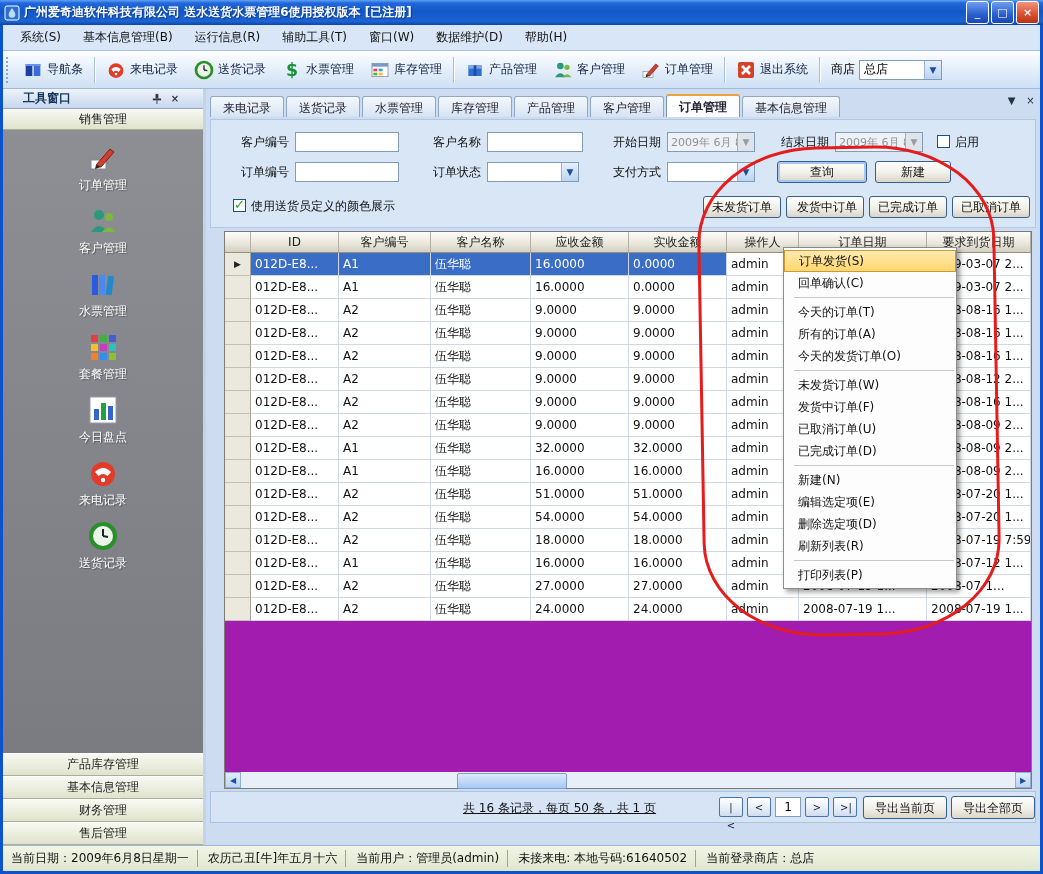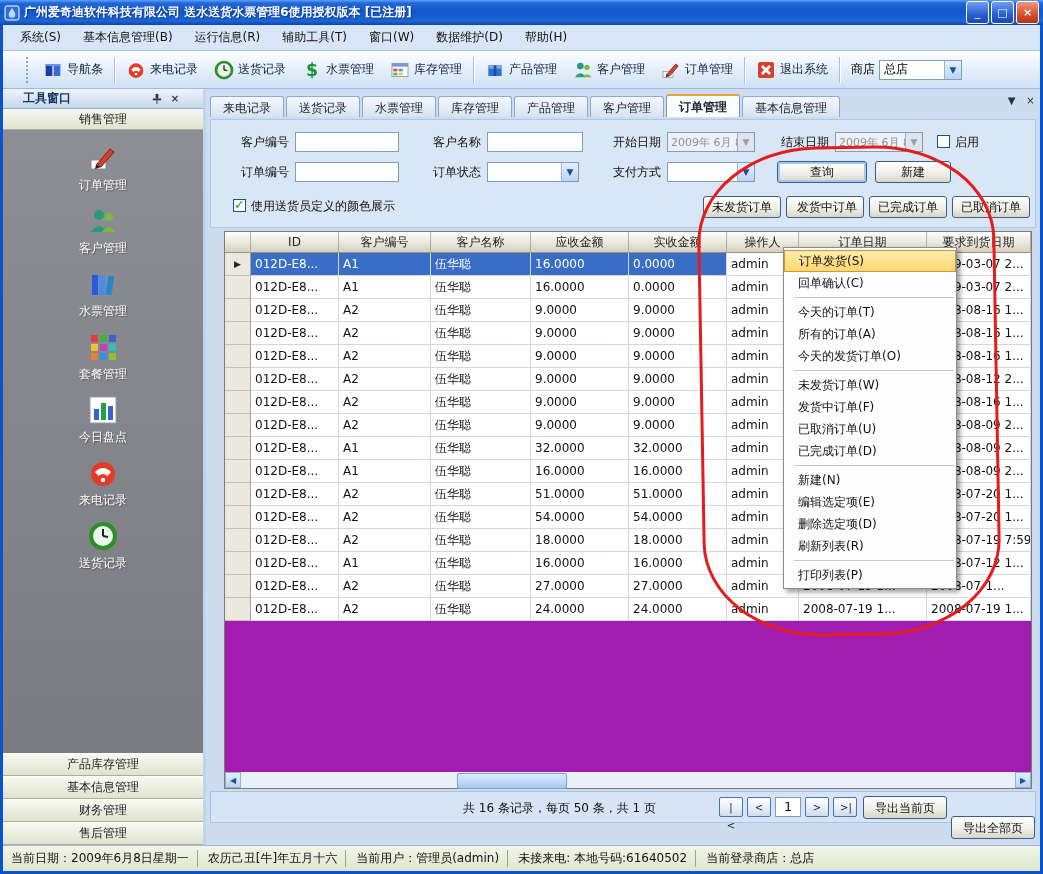--- a/index.html
+++ b/index.html
@@ -20,21 +20,21 @@
   .winbtn.close{background:linear-gradient(180deg,#f0967e,#dd5335 55%,#b43315);font-weight:bold;}
 
   
   .menubar{position:absolute;left:3px;right:3px;top:25px;height:26px;background:#d9e6f7;
     border-bottom:1px solid #aac2de;display:flex;align-items:center;padding-left:6px;box-sizing:border-box;}
   .menubar .menu-item{padding:4px 11px;color:#111;cursor:default;}
 
   
   .toolbar{position:absolute;left:3px;right:3px;top:51px;height:38px;
     background:linear-gradient(180deg,#fdfeff,#e2edf9 55%,#cfe1f5);
-    border-bottom:1px solid #9fb9d6;display:flex;align-items:center;padding-left:20px;box-sizing:border-box;}
+    border-bottom:1px solid #9fb9d6;display:flex;align-items:center;padding-left:0;box-sizing:border-box;}
   .tgrip{width:4px;height:26px;margin:0 3px;border-left:2px dotted #8aa6c6;}
   .tbtn{display:flex;align-items:center;gap:4px;padding:4px 7px;border:1px solid transparent;border-radius:2px;color:#102040;}
   .tsep{width:1px;height:26px;background:#a8c0dc;margin:0 3px;box-shadow:1px 0 0 #fff;}
   .shoplabel{margin:0 4px 0 8px;}
   .combo{display:inline-flex;align-items:center;background:#fff;border:1px solid #7f9db9;height:20px;box-sizing:border-box;}
   .combo .combo-val{padding:0 4px;min-width:56px;display:inline-block;}
   .combo .dd-btn{width:16px;height:18px;background:linear-gradient(180deg,#e6f0fc,#bcd4f2);
     border-left:1px solid #9ab4d0;color:#1a4f9e;font-size:9px;display:flex;align-items:center;justify-content:center;}
 
   
@@ -102,21 +102,21 @@
   .c-order_date{width:128px;}.c-delivery_date{width:104px;}
   .hscroll{position:absolute;left:0;right:0;bottom:0;height:16px;background:#e9eff8;display:flex;align-items:center;}
   .harrow{width:16px;height:16px;background:linear-gradient(180deg,#e3eefb,#bcd4f2);border:1px solid #8fb0d8;
     box-sizing:border-box;color:#1a4f9e;font-size:8px;display:flex;align-items:center;justify-content:center;}
   .harrow.right{margin-left:auto;}
   .hthumb{position:absolute;left:232px;width:108px;height:14px;top:1px;border:1px solid #7aa0d4;border-radius:2px;
     background:linear-gradient(180deg,#dcebfe,#aac8f2);}
 
   
   .pager{position:absolute;left:4px;right:4px;top:702px;height:32px;background:#d6e4f5;border:1px solid #aac4e0;box-sizing:border-box;}
-  .pager .summary{position:absolute;left:252px;top:8px;color:#111;}
+  .pager .summary{position:absolute;left:252px;top:8px;color:#111;text-decoration:underline;}
   .pgbtn{position:absolute;top:5px;width:24px;height:20px;box-sizing:border-box;border:1px solid #4a74ac;border-radius:2px;
     background:linear-gradient(180deg,#fff,#e8eef8 55%,#cfdcee);font-size:10px;color:#123;text-align:center;line-height:18px;}
   .pginput{position:absolute;top:5px;width:26px;height:20px;box-sizing:border-box;border:1px solid #7f9db9;background:#fff;text-align:center;font-size:12px;}
   .pgexport{position:absolute;top:4px;width:84px;height:23px;box-sizing:border-box;border:1px solid #355e92;border-radius:3px;
     background:linear-gradient(180deg,#fff,#f0efe8 55%,#dcd5c8);font-size:12px;text-align:center;line-height:21px;color:#111;}
 
   
   .statusbar{position:absolute;left:3px;right:3px;bottom:3px;height:26px;background:linear-gradient(180deg,#f2f5e6,#dfe6cf);
     border-top:1px solid #9db8d8;display:flex;align-items:center;padding:0 8px;box-sizing:border-box;color:#111;}
   .status-seg{white-space:nowrap;}
@@ -635,21 +635,21 @@
       </div>
 
       <div class="pager">
         <span class="summary">共 16 条记录，每页 50 条，共 1 页</span>
         <button class="pgbtn" style="left:508px;">|&lt;</button>
         <button class="pgbtn" style="left:536px;">&lt;</button>
         <input class="pginput" style="left: 564px;" value="1">
         <button class="pgbtn" style="left:594px;">&gt;</button>
         <button class="pgbtn" style="left:622px;">&gt;|</button>
         <button class="pgexport" style="left:652px;">导出当前页</button>
-        <button class="pgexport" style="left:740px;margin-top:20px;">导出全部页</button>
+        <button class="pgexport" style="left:740px;">导出全部页</button>
       </div>
     </div>
   </div>
 
   <div class="statusbar">
 
       <span class="status-seg">当前日期：2009年6月8日星期一</span>
 
       <span class="status-seg">农历己丑[牛]年五月十六</span>
 

